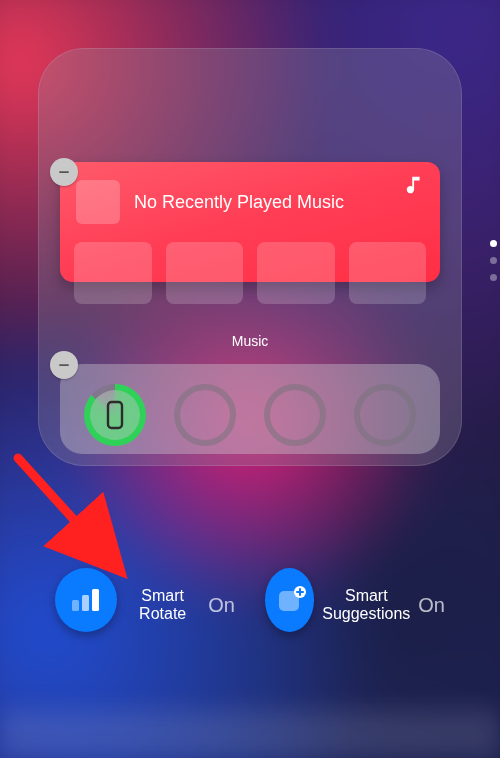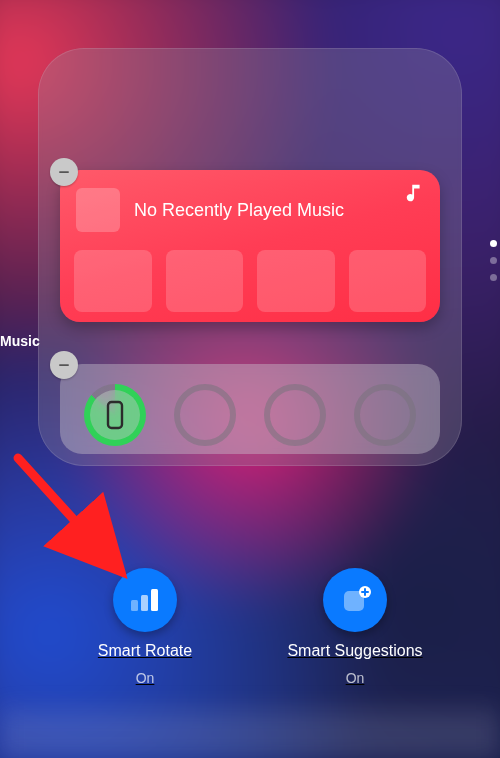--- a/index.html
+++ b/index.html
@@ -62,24 +62,24 @@
     box-shadow: 0 1px 2px rgba(0,0,0,0.25);
   }
   .minus-badge svg { width: 14px; height: 14px; }
   .minus-1 { left: 50px; top: 158px; }
   .minus-2 { left: 50px; top: 351px; }
 
   
   .music-widget {
     position: absolute;
     left: 60px;
-    top: 170px;
+    top: 162px;
     width: 380px;
-    height: 152px;
-    border-radius: 20px;
+    height: 120px;
+    border-radius: 13px;
     background: linear-gradient(165deg, #ff5a6a 0%, #ff3d55 50%, #ff2e45 100%);
     box-shadow: 0 6px 14px rgba(0,0,0,0.25);
   }
   .music-top {
     display: flex;
     align-items: center;
     padding: 14px 50px 0 16px;
     position: relative;
     height: 52px;
   }
@@ -109,24 +109,24 @@
   .music-tile {
     flex: 1 1 0;
     height: 62px;
     border-radius: 8px;
     background: rgba(255,255,255,0.18);
   }
 
   .widget-label {
     position: absolute;
     width: 100%;
-    text-align: left;
+    text-align: center;
     color: #fff;
     font-size: 14px;
-    font-weight: 700;
+    font-weight: 400;
   }
   .music-label { top: 333px; left:0; }
 
   
   .batt-widget {
     position: absolute;
     left: 60px;
     top: 364px;
     width: 380px;
     height: 90px; 
@@ -182,38 +182,37 @@
   .options {
     position: absolute;
     left: 0; right: 0;
     top: 568px;
     display: flex;
     justify-content: space-around;
     padding: 0 40px;
   }
   .option {
     display: flex;
-    flex-direction: column;
+    flex-direction: row;
     align-items: center;
     width: 180px;
-    text-decoration: underline;
   }
   .option-circle {
     width: 64px; height: 64px;
     border-radius: 50%;
     background: #0a7aff;
     display:flex; align-items:center; justify-content:center;
     box-shadow: 0 4px 10px rgba(0,0,0,0.3);
   }
   .option-title {
     color:#fff; font-size: 16px; font-weight: 500;
     margin-top: 10px; text-align:center;
   }
   .option-sub {
-    color: rgba(255,255,255,0.7); font-size: 14px;
+    color: rgba(255,255,255,0.7); font-size: 20px;
     margin-top: 10px; text-align:right;
   }
 
   
   .arrow-annot {
     position: absolute;
     left: 6px;
     top: 446px;
     pointer-events: none;
   }

